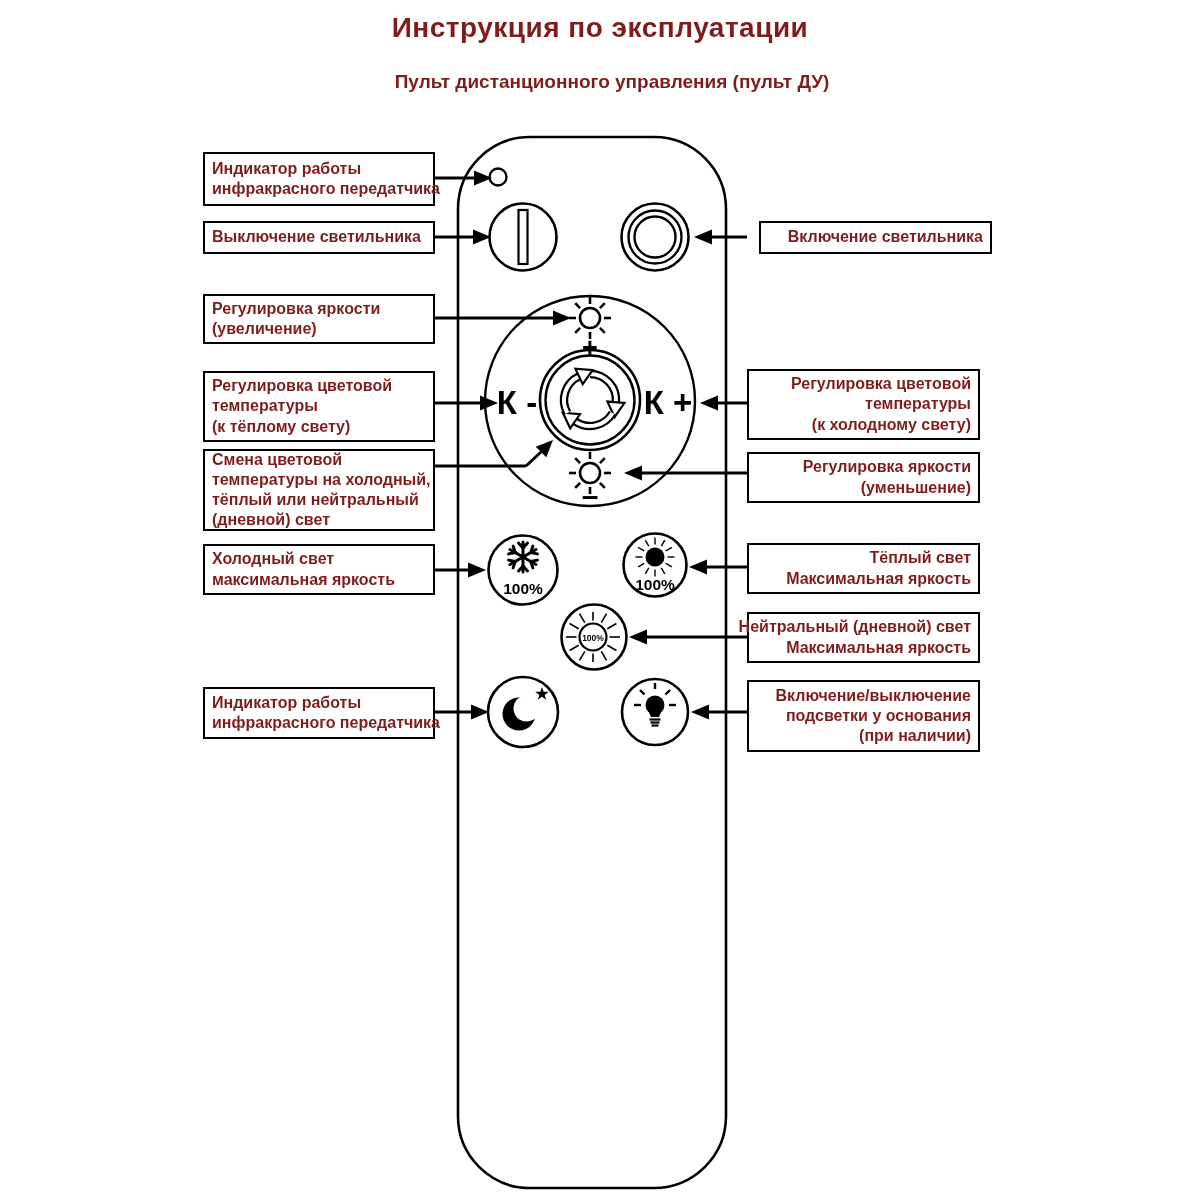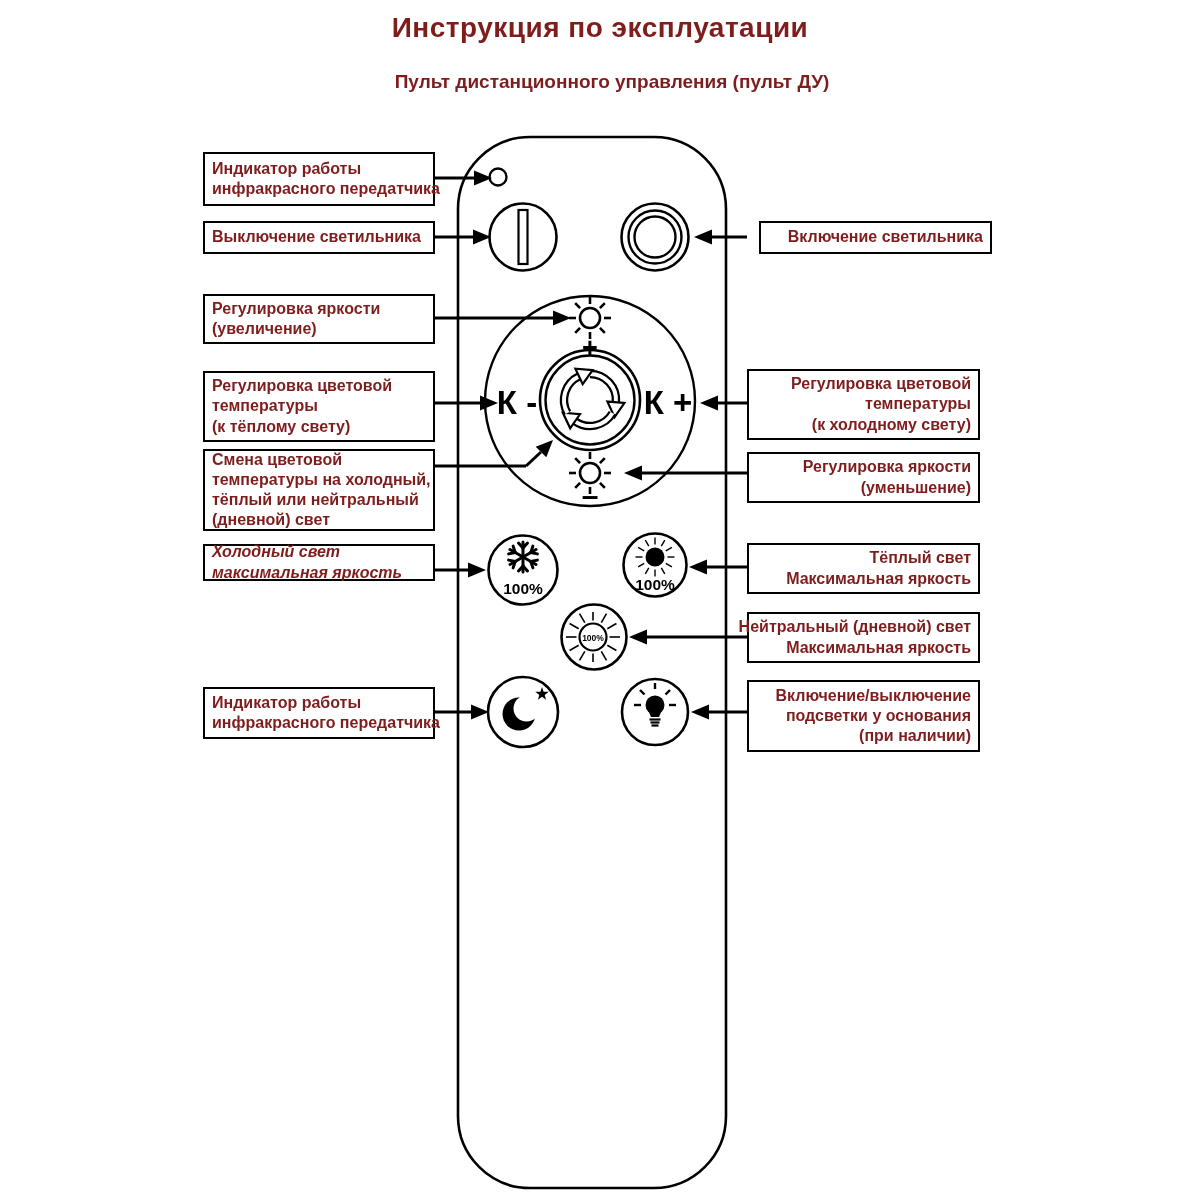--- a/index.html
+++ b/index.html
@@ -261,21 +261,21 @@
       <span>Регулировка цветовой
 температуры
 (к тёплому свету)</span>
     </div>
   <div class="lbox left" style="left:203px;top:449px;width:232px;height:82px;">
       <span>Смена цветовой
 температуры на холодный,
 тёплый или нейтральный
 (дневной) свет</span>
     </div>
-  <div class="lbox left" style="left:203px;top:544px;width:232px;height:37px;font-style:italic;">
+  <div class="lbox left" style="left:203px;top:544px;width:232px;height:51px;">
       <span>Холодный свет
 максимальная яркость</span>
     </div>
   <div class="lbox left" style="left:203px;top:687px;width:232px;height:52px;">
       <span>Индикатор работы
 инфракрасного передатчика</span>
     </div>
 
   <div class="lbox right" style="left:747px;top:221px;width:233px;height:33px;margin-left:12px;">
       <span>Включение светильника</span>

